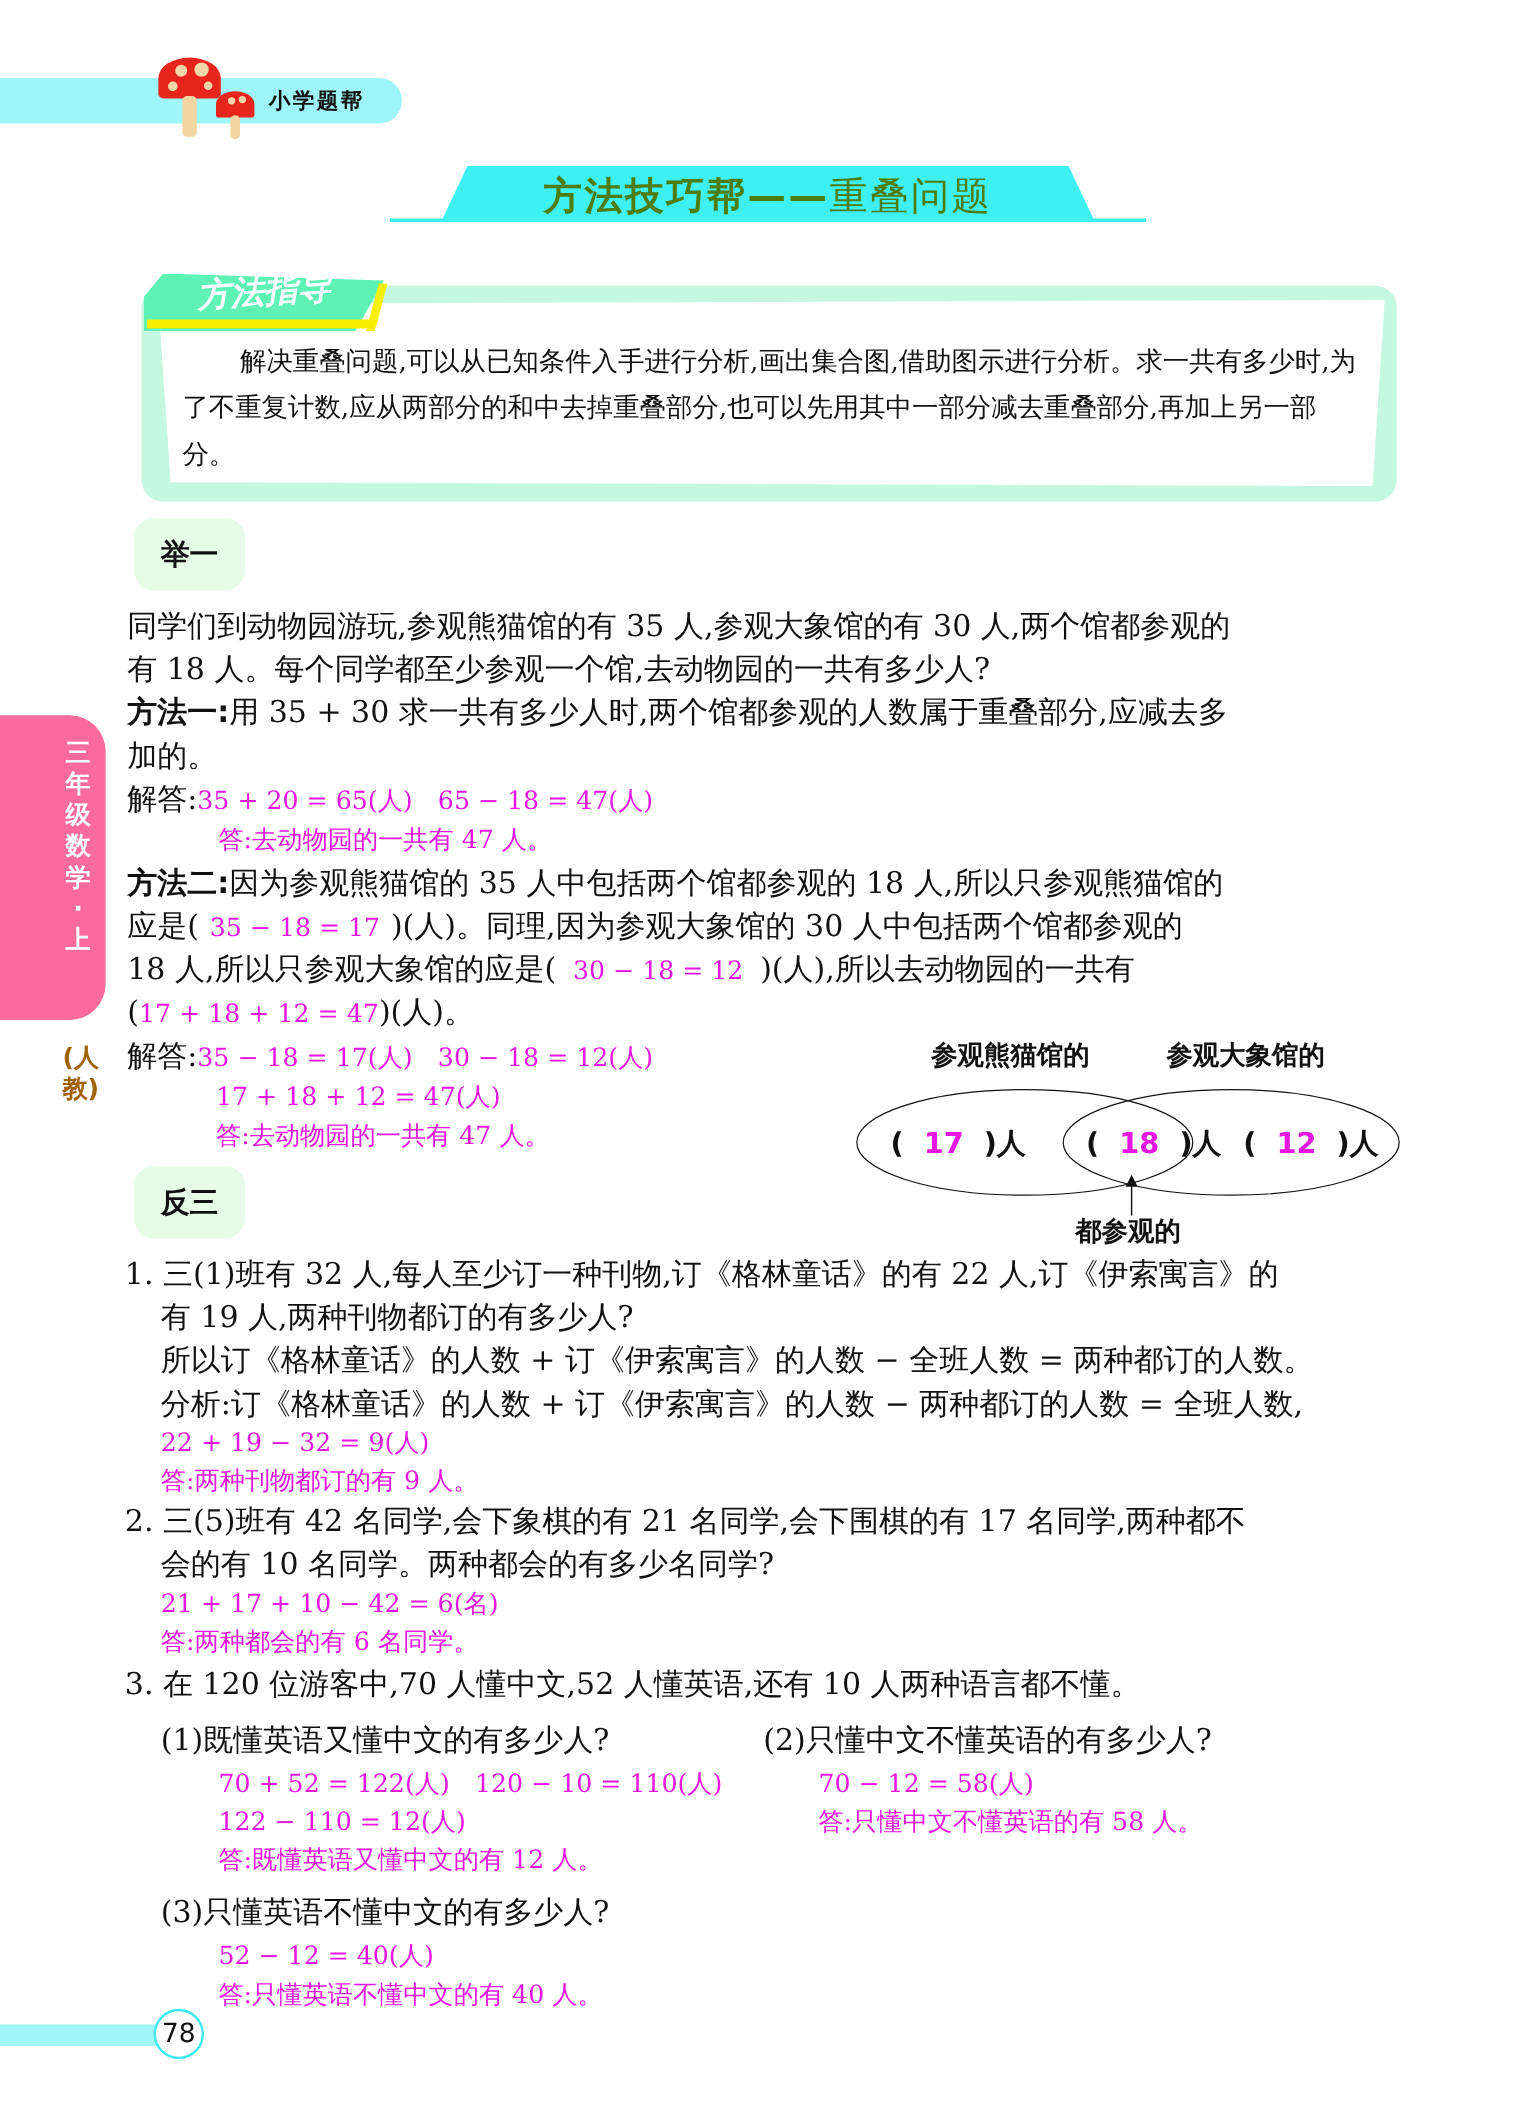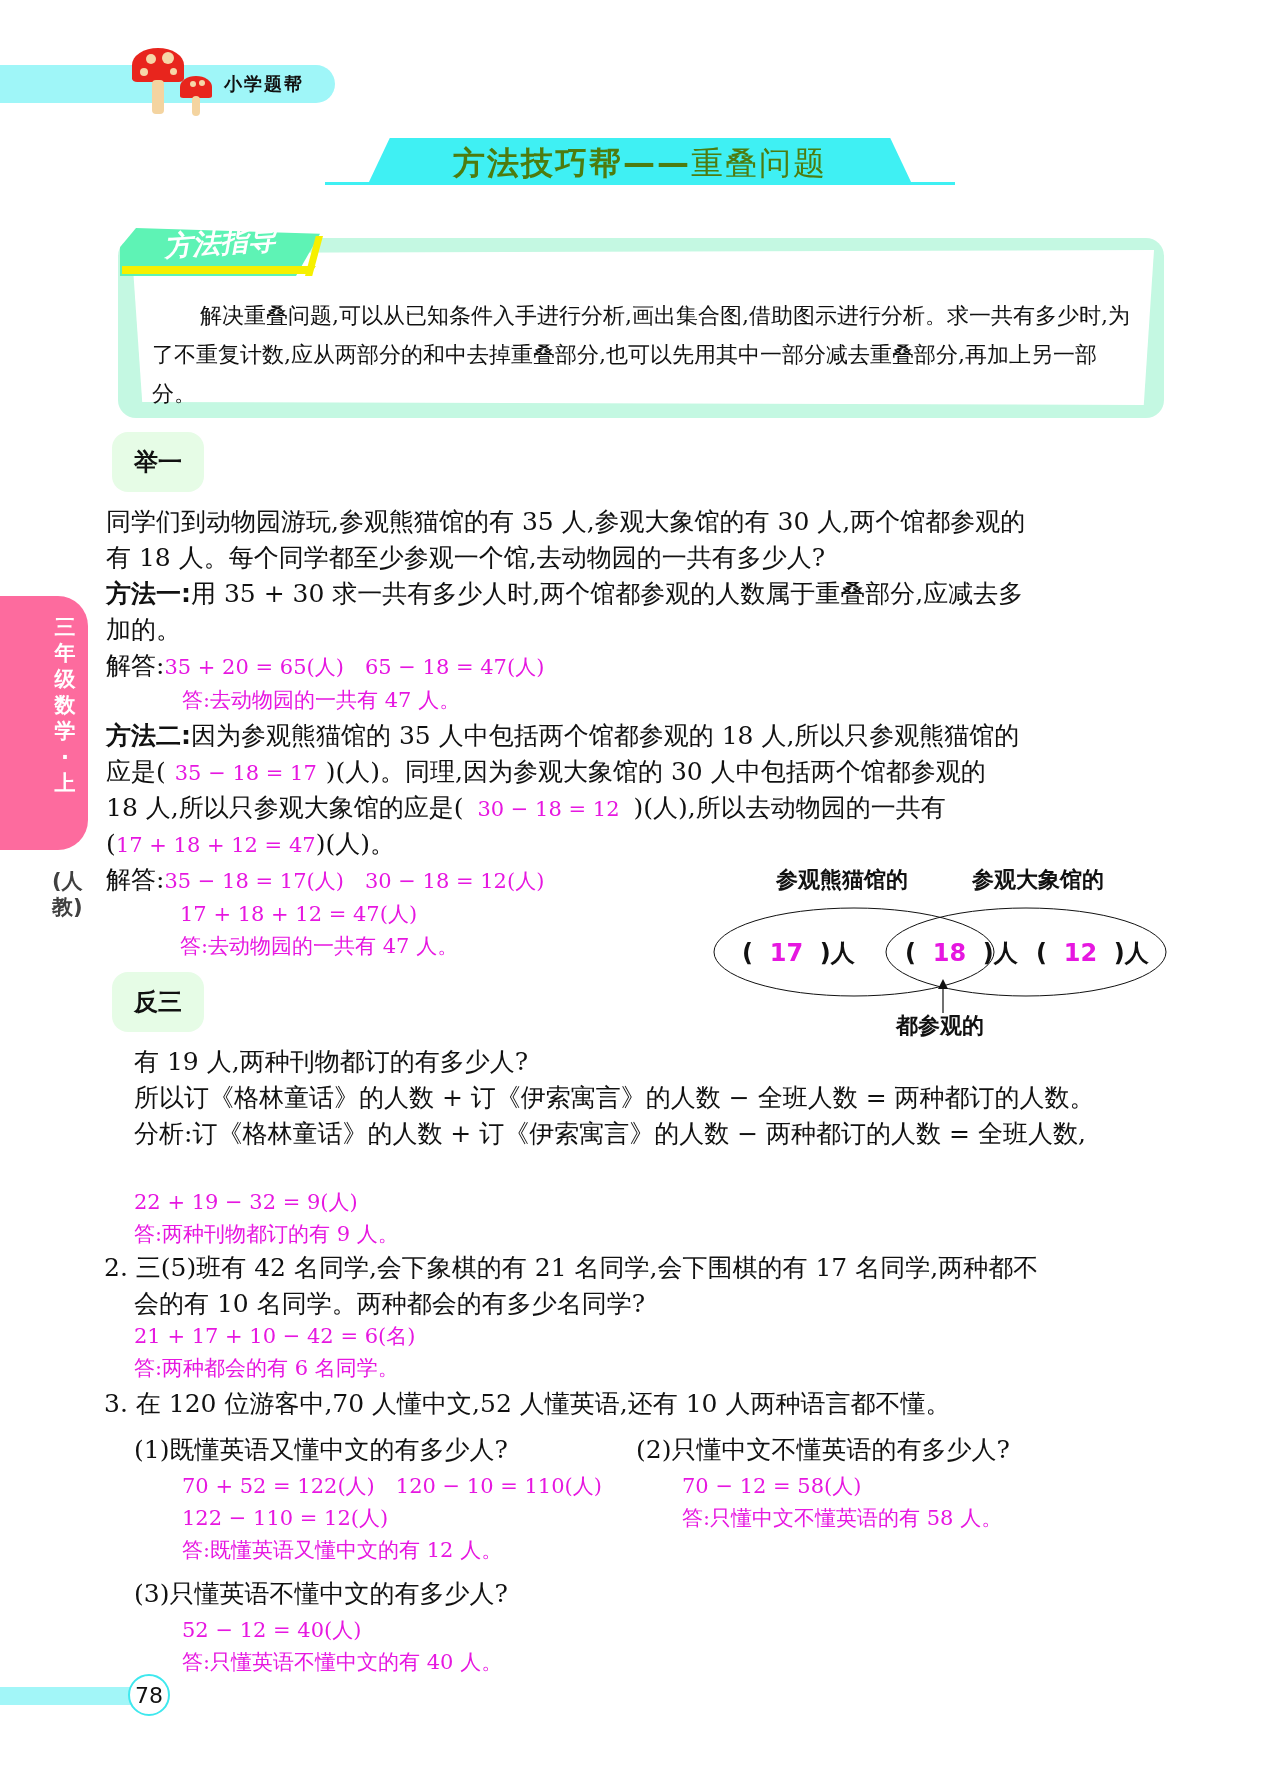--- a/index.html
+++ b/index.html
@@ -22,31 +22,31 @@
   .guide-outer{left:118px;top:238px;width:1046px;height:180px;background:#c4f8e2;border-radius:18px;}
   .guide-inner{left:132px;top:250px;width:1022px;height:155px;background:#fff;
                clip-path:polygon(0 2%,100% 0,99% 100%,1% 98%);}
   .guide-tab{left:120px;top:228px;width:200px;height:48px;background:#5ef3b5;
              clip-path:polygon(0 40%,8% 0,100% 12%,88% 100%,0 100%);border-radius:14px 0 0 0;}
   .guide-tab-y{left:122px;top:266px;width:194px;height:8px;background:#f6f000;
                clip-path:polygon(0 0,100% 0,97% 100%,0 100%);}
   .guide-tab-y2{left:305px;top:236px;width:18px;height:40px;background:#f6f000;
                clip-path:polygon(60% 0,100% 0,40% 100%,0 100%);}
   .guide-label{left:164px;top:224px;color:#fff;font-size:28px;font-weight:bold;font-style:italic;transform:rotate(-4deg);}
-  .guide-text{left:152px;top:296px;width:980px;font-size:22px;line-height:39px;text-indent:48px;}
+  .guide-text{left:152px;top:282px;width:980px;font-size:22px;line-height:39px;text-indent:48px;}
   
   .tag{background:#e6fce6;border-radius:16px;width:92px;height:60px;font-size:24px;font-weight:bold;
        display:flex;align-items:center;justify-content:center;}
   .para{font-size:25px;line-height:36px;}
   .ans{font-size:21px;line-height:32px;}
   .bold{font-weight:bold;font-family:"DejaVu Sans","Liberation Sans",sans-serif;}
   
   .side{left:0;top:596px;width:88px;height:254px;background:#fd6b9e;border-radius:0 30px 30px 0;}
   .side-text{left:52px;top:614px;width:26px;color:#fff;font-size:21px;font-weight:bold;line-height:26px;text-align:center;}
-  .side-text2{left:52px;top:868px;width:26px;color:#404040;font-size:21px;font-weight:bold;line-height:26px;text-align:center;}
+  .side-text2{left:52px;top:868px;width:26px;color:#a16207;font-size:21px;font-weight:bold;line-height:26px;text-align:center;}
   
   .venn-label{font-size:22px;font-weight:bold;}
   .venn-val{font-size:24px;font-weight:bold;}
   
   .foot-band{left:0;top:1687px;width:140px;height:18px;background:#a2f6f8;}
   .page-num{left:128px;top:1674px;width:38px;height:38px;border:2px solid #3fe8ee;border-radius:50%;background:#fff;
             font-size:22px;display:flex;align-items:center;justify-content:center;}
 </style>
 </head>
 <body>
@@ -130,20 +130,21 @@
     <span>(</span>&nbsp;&nbsp;<span class="mag">18</span>&nbsp;&nbsp;<span>)人</span>
   </div>
   <div class="abs venn-val sans" style="left:336px;top:82px;">
     <span>(</span>&nbsp;&nbsp;<span class="mag">12</span>&nbsp;&nbsp;<span>)人</span>
   </div>
 </div>
 
 <div class="abs tag sans" style="left:112px;top:972px;">反三</div>
 
 <div class="abs para" style="left:104px;top:1044px;width:1075px;">
+  <div>1. 三(1)班有 32 人,每人至少订一种刊物,订《格林童话》的有 22 人,订《伊索寓言》的</div>
   <div style="padding-left:30px;">有 19 人,两种刊物都订的有多少人?</div>
   <div style="padding-left:30px;">所以订《格林童话》的人数 + 订《伊索寓言》的人数 − 全班人数 = 两种都订的人数。</div>
   <div style="padding-left:30px;">分析:订《格林童话》的人数 + 订《伊索寓言》的人数 − 两种都订的人数 = 全班人数,</div>
 </div>
 <div class="abs mag ans" style="left:134px;top:1186px;">22 + 19 − 32 = 9(人)</div>
 <div class="abs mag ans" style="left:134px;top:1218px;">答:两种刊物都订的有 9 人。</div>
 
 <div class="abs para" style="left:104px;top:1250px;width:1075px;">
   <div>2. 三(5)班有 42 名同学,会下象棋的有 21 名同学,会下围棋的有 17 名同学,两种都不</div>
   <div style="padding-left:30px;">会的有 10 名同学。两种都会的有多少名同学?</div>

